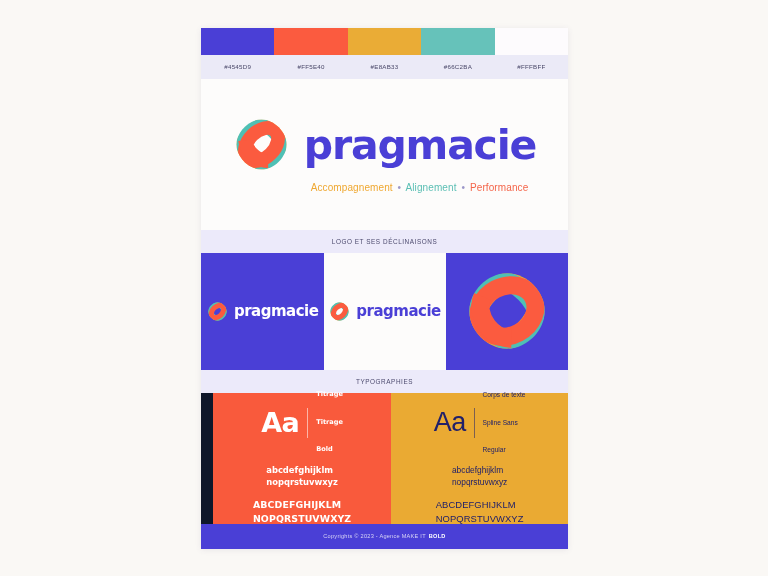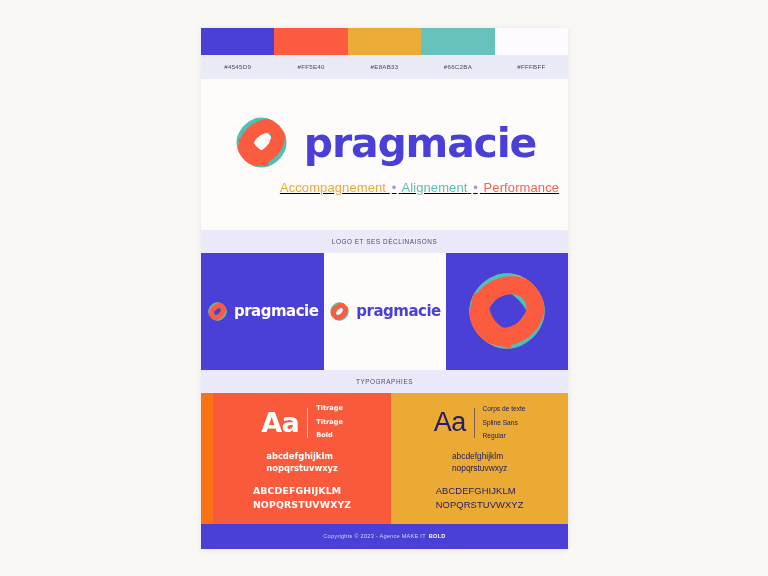--- a/index.html
+++ b/index.html
@@ -17,21 +17,21 @@
     align-items: center;
     justify-content: center;
   }
 
   
   .sheet {
     position: relative;
     width: 367px;
     height: 521px;
     margin-left: 1px;
-    background: #f97316;
+    background: #0f172a;
     box-shadow: 0 1px 6px rgba(80,70,120,.10);
     display: flex;
     flex-direction: column;
     overflow: hidden;
   }
 
   
   .palette-swatches {
     display: flex;
     height: 27px;
@@ -74,24 +74,23 @@
     font-size: 41px;
     font-weight: bold;
     letter-spacing: -1.2px;
     color: #4a3fd6;
     line-height: 1;
     margin-top: 2px;
   }
   .hero-tagline {
     margin-top: 9px;
     margin-left: 70px;
-    font-size: 13px;
+    font-size: 10px;
     letter-spacing: .1px;
     white-space: nowrap;
-    text-decoration: underline;
   }
   .tag-1 { color: #efa832; }
   .tag-2 { color: #5bbfb4; }
   .tag-3 { color: #f4654a; }
   .tag-dot { color: #9c97c9; padding: 0 2px; }
 
   
   .section-bar {
     background: #eceafa;
     height: 23px;
@@ -173,21 +172,21 @@
     width: 1px;
     height: 30px;
     opacity: .55;
   }
   .rule-light { background: #ffffff; }
   .rule-dark  { background: #212069; }
 
   .typo-meta {
     display: flex;
     flex-direction: column;
-    gap: 4px;
+    gap: 18px;
     font-size: 6.6px;
     line-height: 1.45;
     font-weight: bold;
   }
   .typo-meta.light-ink { color: #ffffff; font-family: "DejaVu Sans", sans-serif; }
   .typo-meta.dark-ink  { color: #212069; font-family: "Liberation Sans", sans-serif; font-weight: normal; }
 
   .specimen {
     text-align: left;
     line-height: 1.45;

